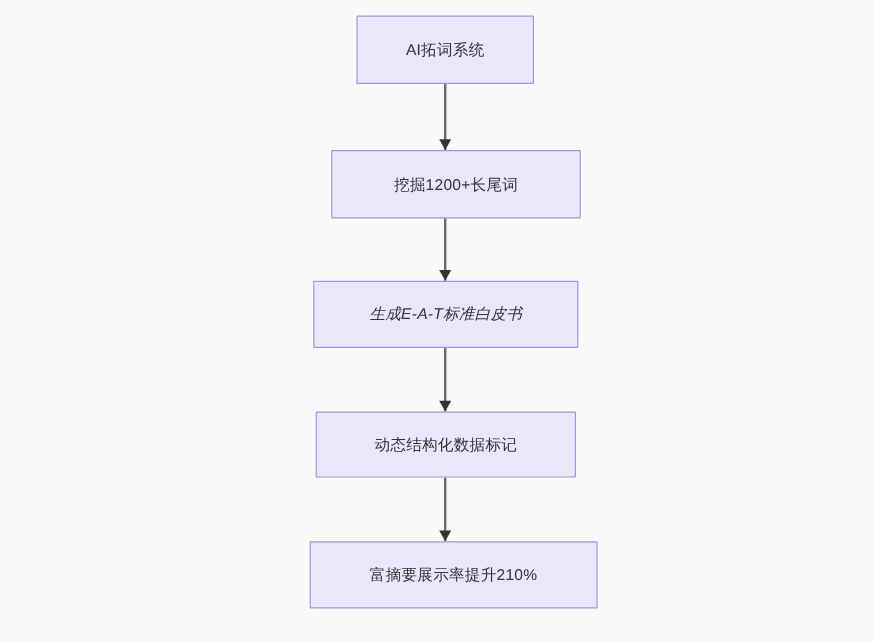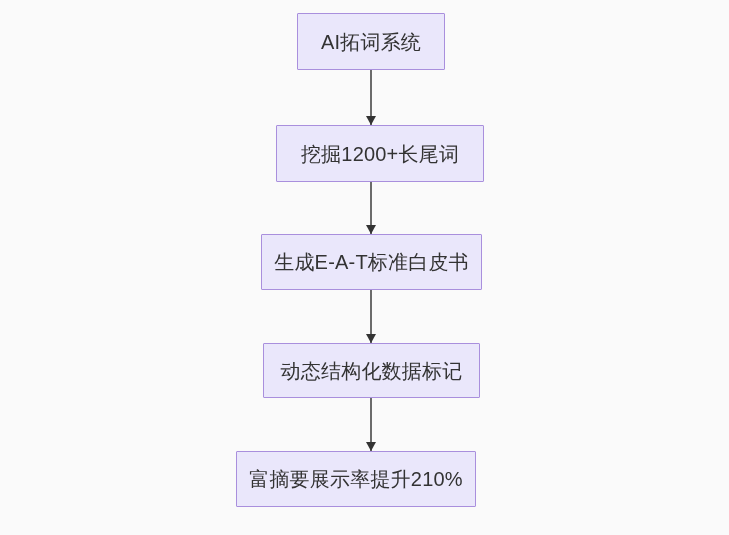--- a/index.html
+++ b/index.html
@@ -24,21 +24,21 @@
     position: absolute;
     box-sizing: border-box;
     background: #eae7fb;
     border: 1.6px solid #a98fdd;
     border-radius: 1px;
     display: flex;
     align-items: center;
     justify-content: center;
   }
   .node-label {
-    font-size: 20px;
+    font-size: 13px;
     line-height: 1.2;
     color: #333333;
     letter-spacing: 0.2px;
     white-space: nowrap;
     text-align: left;
     font-family: "Liberation Sans", "DejaVu Sans", sans-serif;
   }
   .edge {
     position: absolute;
     pointer-events: none;
@@ -56,23 +56,23 @@
     width: 0;
     height: 0;
     border-left: 5px solid transparent;
     border-right: 5px solid transparent;
     border-top: 9px solid #333333;
   }
 
   
   #node-1 { left: 297px; top: 13px;  width: 148px; height: 57px; }
   #node-2 { left: 276px; top: 125px; width: 208px; height: 57px; }
-  #node-3 { left: 261px; top: 234px; width: 221px; height: 56px; }
+  #node-3 { left: 261px; top: 234px; width: 221px; height: 56px; font-style: italic; }
   #node-4 { left: 263px; top: 343px; width: 217px; height: 55px; }
-  #node-5 { left: 236px; top: 451px; width: 240px; height: 56px; }
+  #node-5 { left: 258px; top: 451px; width: 240px; height: 56px; }
 
   
   #edge-1 { left: 370px; top: 70px;  height: 55px; }
   #edge-2 { left: 370px; top: 182px; height: 52px; }
   #edge-3 { left: 370px; top: 290px; height: 53px; }
   #edge-4 { left: 370px; top: 398px; height: 53px; }
 </style>
 </head>
 <body>
 

